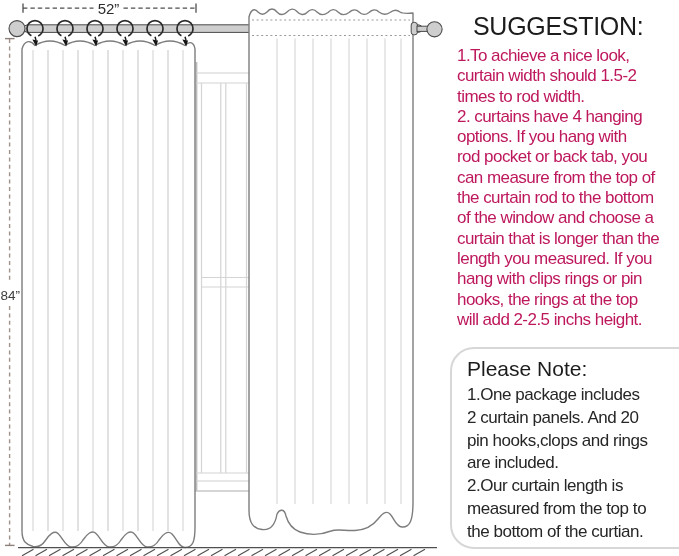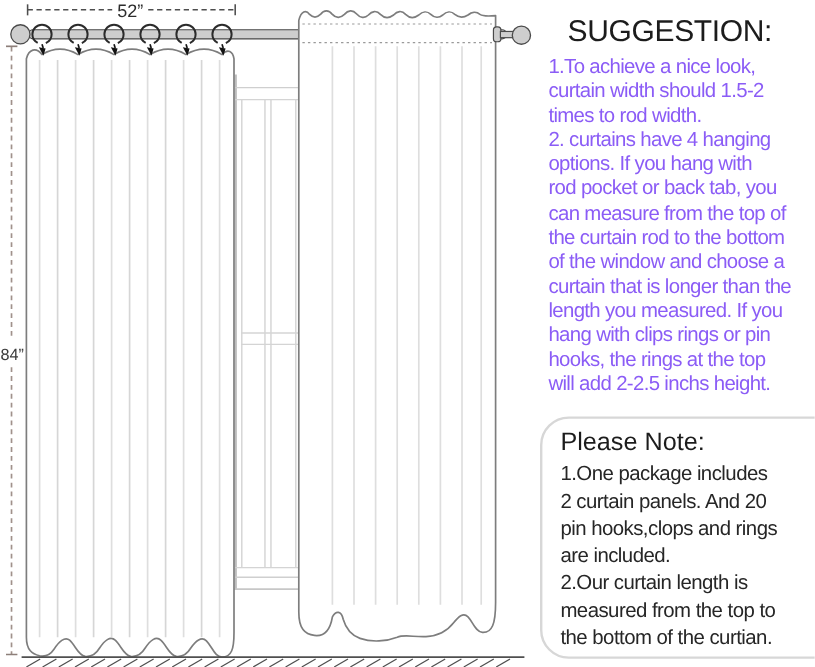--- a/index.html
+++ b/index.html
@@ -8,21 +8,21 @@
     overflow:hidden; font-family:"Liberation Sans", sans-serif; color:#242424;
   }
   .diagram-svg { position:absolute; left:0; top:0; }
   .suggestion { position:absolute; left:457px; top:12px; width:223px; }
   .suggestion .title {
     margin:0 0 5px 16px; font-size:25px; font-weight:500; letter-spacing:-0.3px;
     color:#1c1c1c; white-space:nowrap;
   }
   .suggestion .body {
     font-size:17px; line-height:20.3px; letter-spacing:-0.55px;
-    white-space:pre-line; color:#8b5cf6;
+    white-space:pre-line; color:#be185d;
   }
   .note-box {
     position:absolute; left:450px; top:347px; width:256px; height:202px;
     box-sizing:border-box; border:2px solid #d7d7d7; border-radius:24px;
     background:#fff; padding:8px 0 0 15px;
   }
   .note-box .title { margin:0 0 3px 0; font-size:21px; font-weight:500; color:#1c1c1c; }
   .note-box .body {
     font-size:17px; line-height:22.8px; letter-spacing:-0.45px;
     white-space:pre-line; color:#262626;

